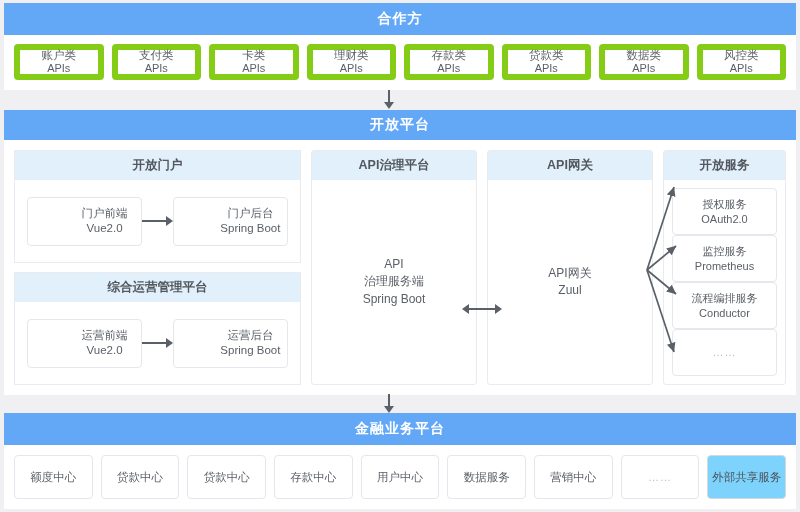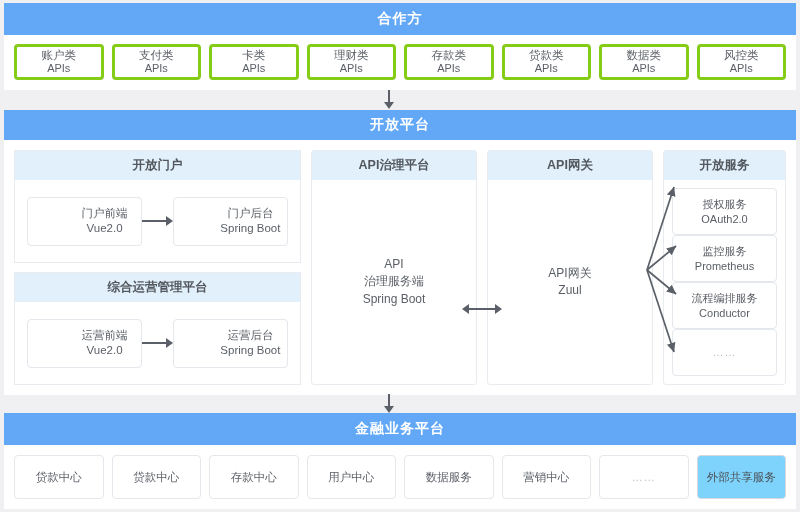--- a/index.html
+++ b/index.html
@@ -26,21 +26,21 @@
 
   
   .sec-partner{position:absolute;left:4px;top:3px;width:792px;height:87px;}
   .sec-partner .band{height:32px;}
   .partner-row{
     display:flex;gap:8px;padding:9px 10px 10px 10px;box-sizing:border-box;
     background:#fff;height:55px;
   }
   .api-box{
     flex:1;
-    border:3px solid #84cc16;border-radius:4px;
+    border:6px solid #84cc16;border-radius:4px;
     background:#fff;
     display:flex;flex-direction:column;align-items:center;justify-content:center;
     font-size:11.5px;line-height:1.25;text-align:center;color:#5a5f66;
   }
   .api-box .en{font-size:11px;}
 
   
   .v-arrow{position:absolute;width:12px;display:flex;flex-direction:column;align-items:center;}
   .v-arrow .stem{width:2px;background:#5b6068;flex:1;}
   .v-arrow .head{
@@ -297,20 +297,21 @@
   </div>
 
   <div class="v-arrow" style="left:383px;top:394px;height:19px;">
     <div class="stem"></div>
       <div class="head"></div>
   </div>
 
   <div class="sec-fin panel">
     <div class="band">金融业务平台</div>
     <div class="fin-row">
+      <div class="fin-box">额度中心</div>
       <div class="fin-box">贷款中心</div>
       <div class="fin-box">贷款中心</div>
       <div class="fin-box">存款中心</div>
       <div class="fin-box">用户中心</div>
       <div class="fin-box">数据服务</div>
       <div class="fin-box">营销中心</div>
       <div class="fin-box">
         <span class="dots">……</span>
       </div>
       <div class="fin-box gray">外部共享服务</div>

